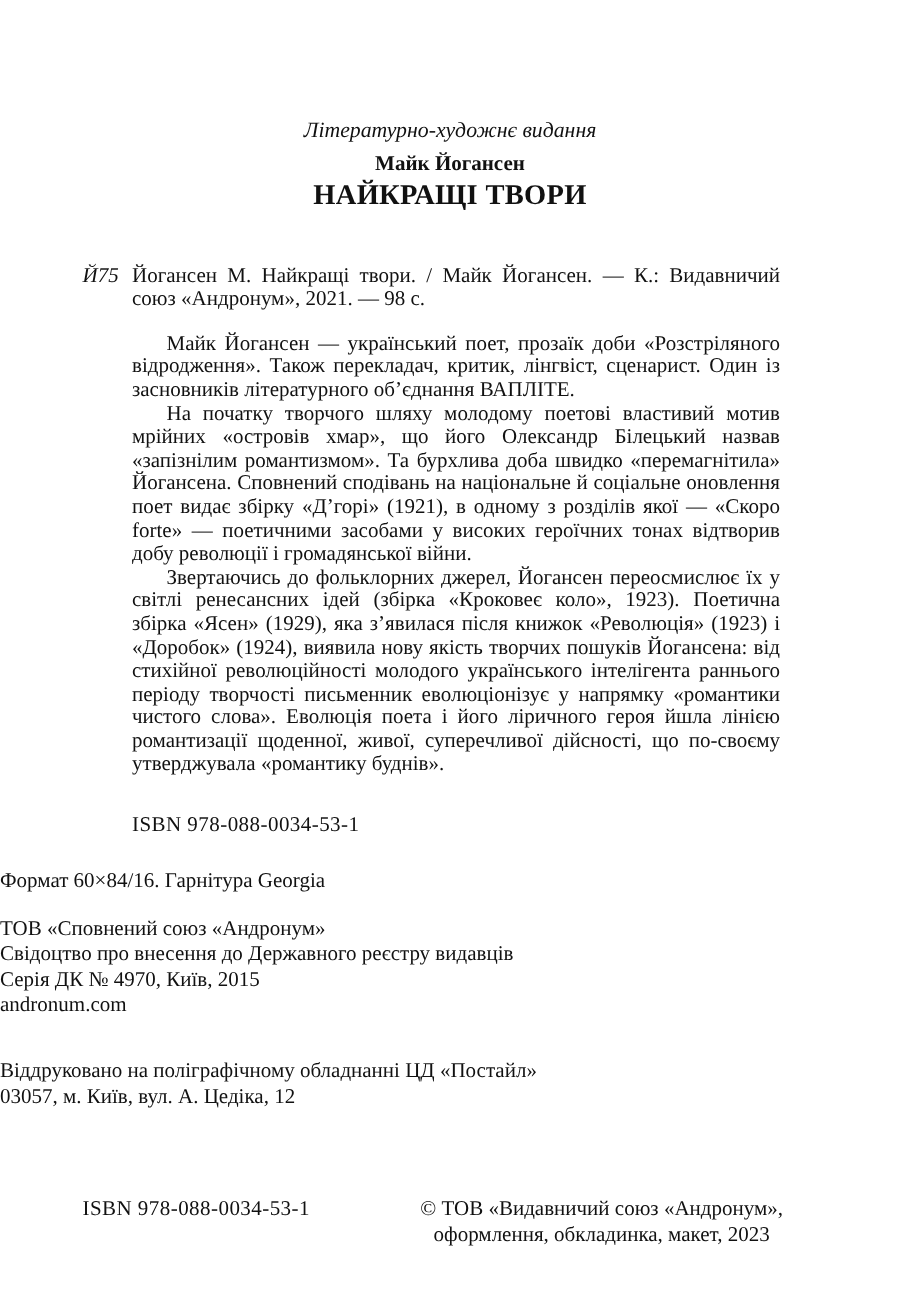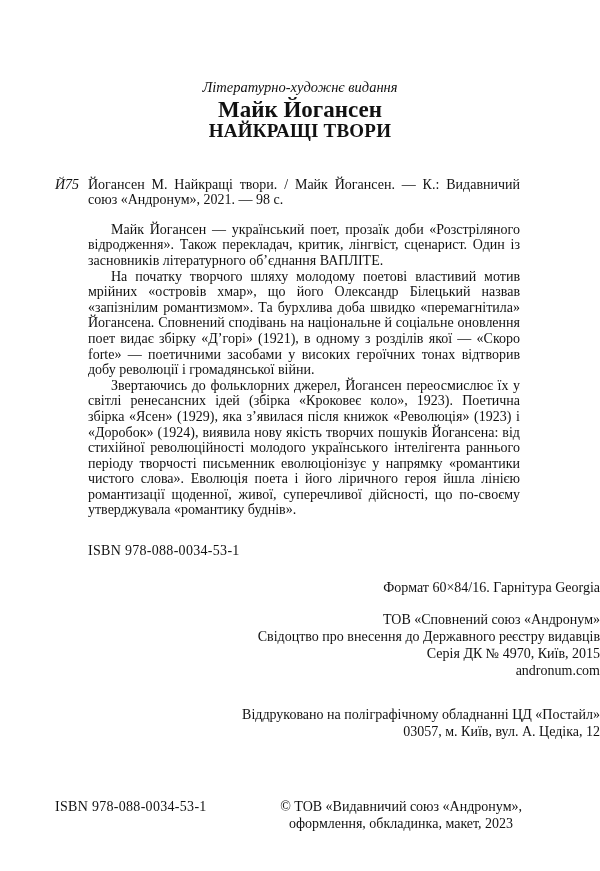--- a/index.html
+++ b/index.html
@@ -18,21 +18,21 @@
     padding-top: 80px;
   }
   .head-block { text-align: center; }
   .edition-note {
     font-style: italic;
     font-size: 14.5px;
     margin-bottom: 3px;
   }
   .book-author {
     font-weight: bold;
-    font-size: 23px;
+    font-size: 14px;
     line-height: 21px;
   }
   .book-title {
     font-weight: bold;
     font-size: 19px;
     line-height: 21px;
     letter-spacing: 0.2px;
   }
   .catalog-row {
     position: relative;
@@ -53,21 +53,21 @@
     text-align: justify;
   }
   .body-text p {
     text-indent: 23px;
   }
   .isbn-line {
     margin: 25px 80px 0 88px;
     letter-spacing: 0.3px;
   }
   .centered-line {
-    text-align: right;
+    text-align: left;
   }
   .format-line { margin-top: 21px; }
   .publisher-block {
     margin-top: 16px;
     line-height: 17px;
   }
   .print-block {
     margin-top: 27px;
     line-height: 17px;
   }

